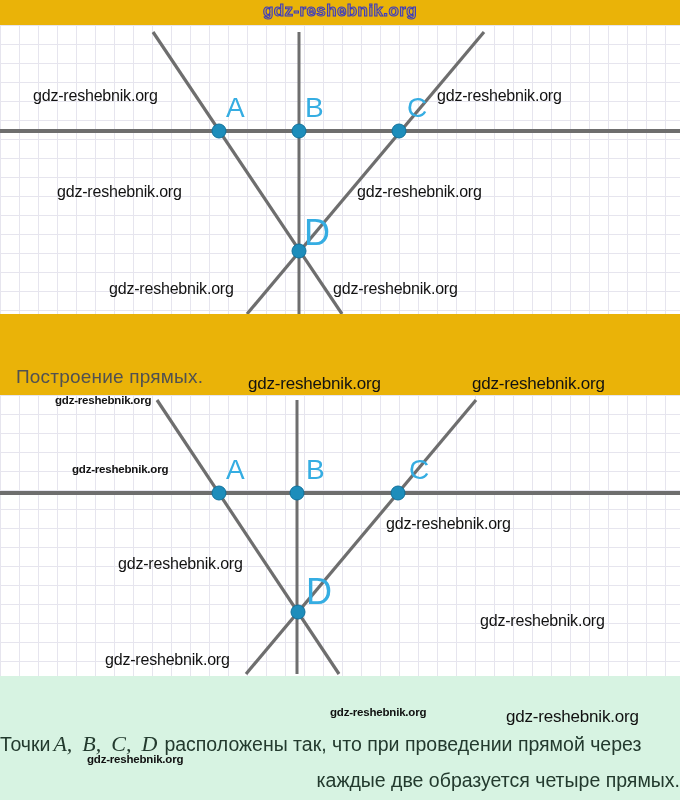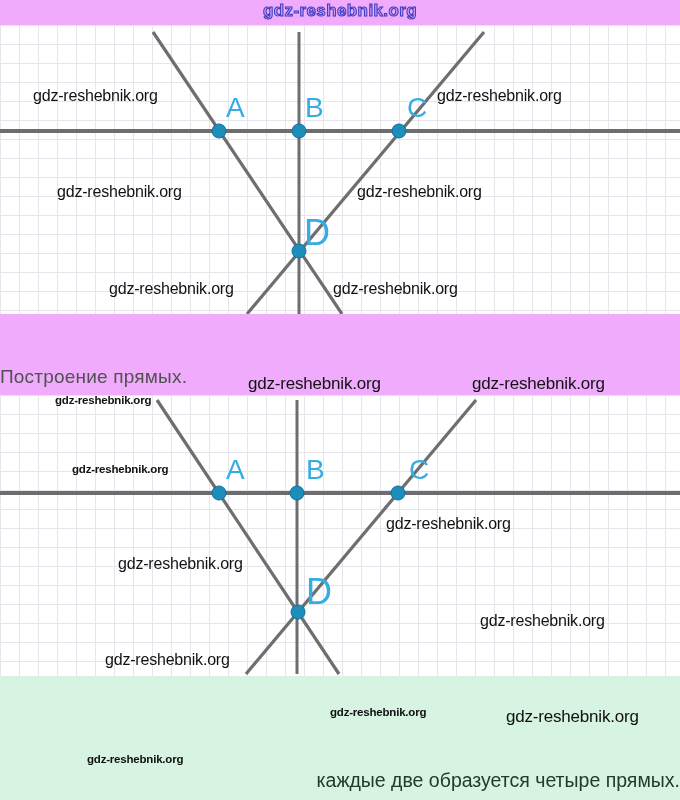--- a/index.html
+++ b/index.html
@@ -1,17 +1,17 @@
 <!DOCTYPE html>
 <html><head>
 <meta charset="utf-8">
 <style>
   html,body { margin:0; padding:0; }
   .page {
-    position:relative; width:680px; height:800px; background:#f0abfc;
+    position:relative; width:680px; height:800px; background:#eab308;
     font-family:"Liberation Sans", sans-serif; overflow:hidden;
   }
   .header-wm {
     position:absolute; top:1px; left:0; right:0; text-align:center;
     font-size:17px; font-weight:700; letter-spacing:.4px;
     color:rgba(80,80,200,0.25); -webkit-text-stroke:1px #3b3bbf;
   }
   .figure {
     position:absolute; left:0; width:680px; background:#ffffff;
     background-image:
@@ -22,21 +22,21 @@
   .fig1 { top:25px; height:289px; }
   .fig2 { top:395px; height:281px; overflow:visible; }
   .figure svg { position:absolute; left:0; top:0; }
   .wm {
     position:absolute; color:#121212; font-size:16px; font-weight:500;
     white-space:nowrap; letter-spacing:-0.2px;
   }
   .wm.sm { font-size:11.5px; font-weight:600; }
   .wm.lg { font-size:17px; }
   .caption {
-    position:absolute; left:0; top:366px; font-size:19px; color:#515151;
+    position:absolute; left:16px; top:366px; font-size:19px; color:#515151;
     letter-spacing:.2px; z-index:3;text-align:right;
   }
   .answer {
     position:absolute; left:0; top:676px; width:680px; height:124px;
     background:#d7f3e2; color:#233a2e;
   }
   .ans-line { position:absolute; left:0; width:680px; font-size:19.5px; white-space:nowrap; }
   .ans-line1 { top:55px; }
   .ans-line2 { top:93px;text-align:right; }
   .math {
@@ -100,16 +100,19 @@
     <div class="wm" style="left:386px; top:120px;">gdz-reshebnik.org</div>
     <div class="wm" style="left:118px; top:160px;">gdz-reshebnik.org</div>
     <div class="wm" style="left:480px; top:217px;">gdz-reshebnik.org</div>
     <div class="wm" style="left:105px; top:256px;">gdz-reshebnik.org</div>
   </div>
 
   <div class="answer">
     <div class="wm sm dark" style="left:330px; top:30px;">gdz-reshebnik.org</div>
     <div class="wm lg dark" style="left:506px; top:31px;">gdz-reshebnik.org</div>
     <div class="wm sm dark" style="left:87px; top:77px;">gdz-reshebnik.org</div>
+    <div class="ans-line ans-line1">
+      <span>Точки</span><span class="math">A,</span><span class="math">B,</span><span class="math">C,</span><span class="math">D</span><span>расположены так, что при проведении прямой через</span>
+    </div>
     <div class="ans-line ans-line2">каждые две образуется четыре прямых.</div>
   </div>
 
 </div>
 
 </body></html>

